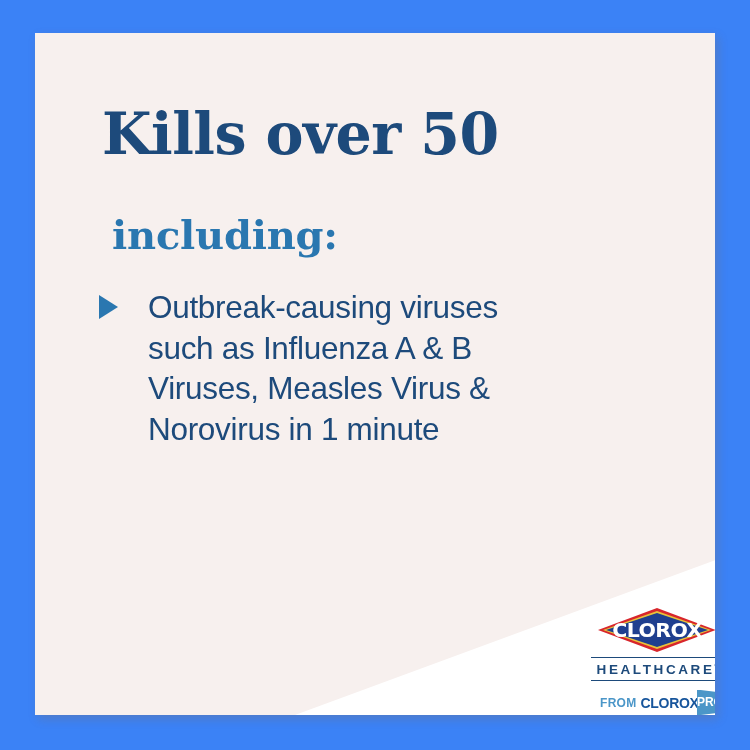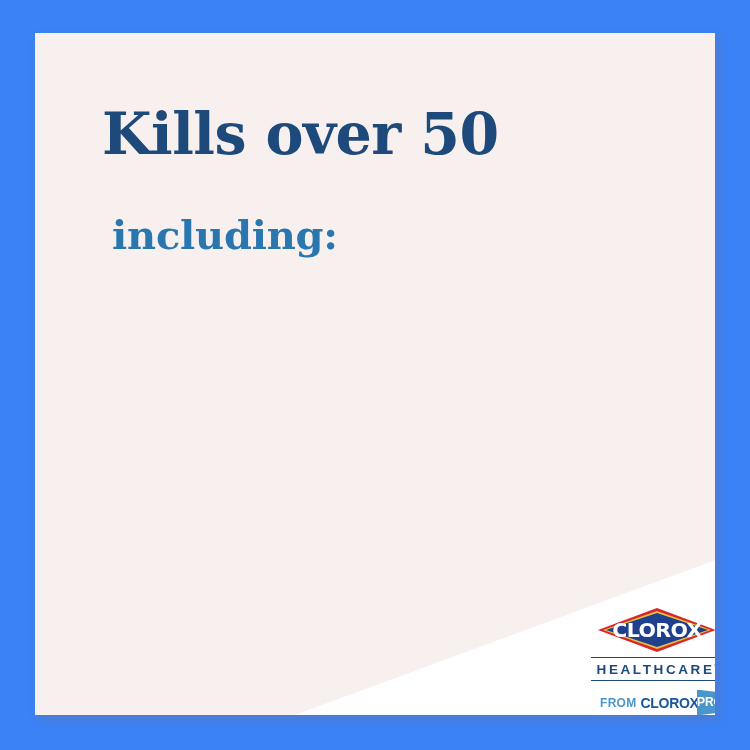--- a/index.html
+++ b/index.html
@@ -233,20 +233,27 @@
 
     <h1 class="headline">
       <span>Kills over 50</span>
     </h1>
 
     <div class="including">including:</div>
 
     <div class="bullets">
 
 
+      <div class="bullet">
+        <span class="marker"></span>
+        <span class="line">Outbreak-causing viruses</span>
+        <span class="line">such as Influenza A &amp; B</span>
+        <span class="line">Viruses, Measles Virus &amp;</span>
+        <span class="line">Norovirus in 1 minute</span>
+      </div>
 
     </div>
 
     <div class="logo">
 
       <div class="diamond-wrap">
         <div class="diamond-outer"></div>
         <div class="diamond-gold"></div>
         <div class="diamond-inner"></div>
         <div class="diamond-word">CLOROX</div>

